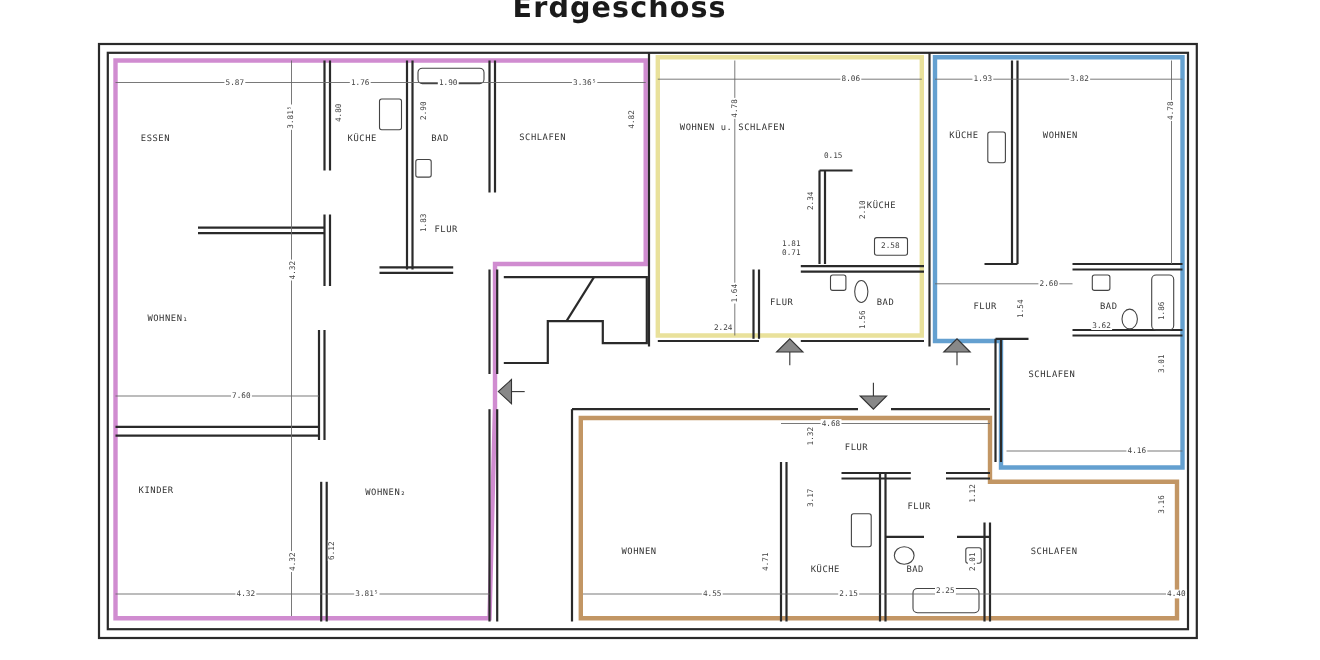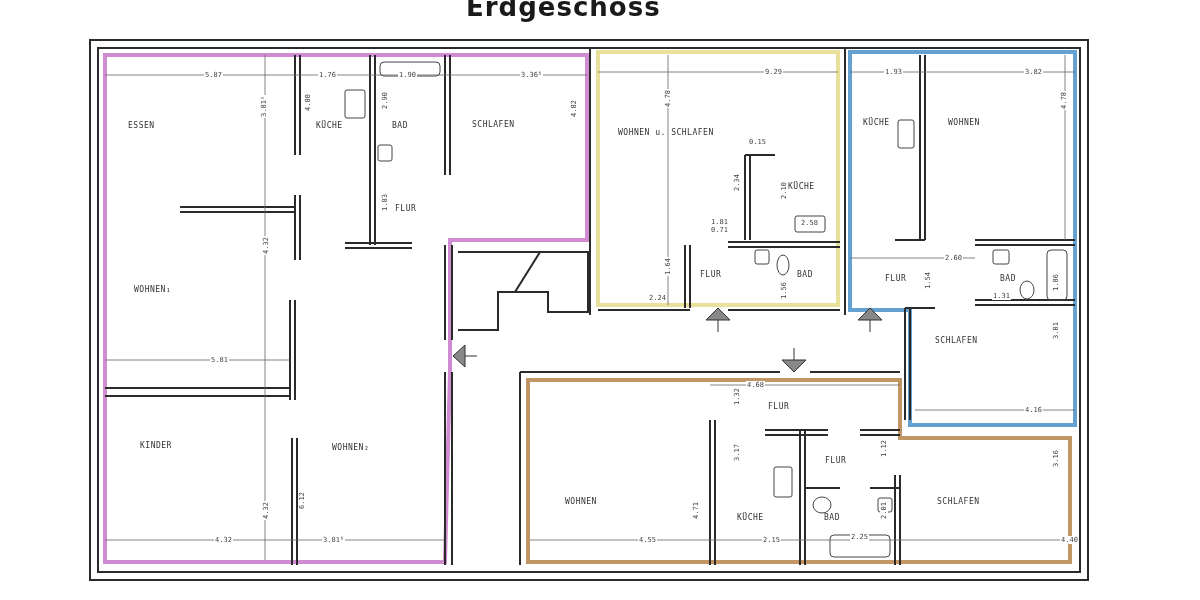--- a/index.html
+++ b/index.html
@@ -145,24 +145,24 @@
 </svg>
 
 <div class="title">Erdgeschoss</div>
 
 <div class="room-label" style="left:128px;top:121px">ESSEN</div>
 <div class="room-label" style="left:316px;top:121px">KÜCHE</div>
 <div class="room-label" style="left:392px;top:121px">BAD</div>
 <div class="room-label" style="left:472px;top:120px">SCHLAFEN</div>
 <div class="room-label" style="left:395px;top:204px">FLUR</div>
 <div class="room-label" style="left:134px;top:285px">WOHNEN₁</div>
-<div class="room-label" style="left:140px;top:441px">KINDER</div>
+<div class="room-label" style="left:126px;top:441px">KINDER</div>
 <div class="room-label" style="left:332px;top:443px">WOHNEN₂</div>
 
-<div class="room-label" style="left:618px;top:128px">WOHNEN u. SCHLAFEN</div>
+<div class="room-label" style="left:618px;top:111px">WOHNEN u. SCHLAFEN</div>
 <div class="room-label" style="left:788px;top:182px">KÜCHE</div>
 <div class="room-label" style="left:700px;top:270px">FLUR</div>
 <div class="room-label" style="left:797px;top:270px">BAD</div>
 
 <div class="room-label" style="left:863px;top:118px">KÜCHE</div>
 <div class="room-label" style="left:948px;top:118px">WOHNEN</div>
 <div class="room-label" style="left:885px;top:274px">FLUR</div>
 <div class="room-label" style="left:1000px;top:274px">BAD</div>
 <div class="room-label" style="left:935px;top:336px">SCHLAFEN</div>
 
@@ -176,44 +176,44 @@
 <div class="dim" style="left:204px;top:71px">5.87</div>
 <div class="dim" style="left:318px;top:71px">1.76</div>
 <div class="dim" style="left:398px;top:71px">1.90</div>
 <div class="dim" style="left:520px;top:71px">3.36⁵</div>
 <div class="dim v" style="left:260px;top:118px">3.81⁵</div>
 <div class="dim v" style="left:304px;top:112px">4.80</div>
 <div class="dim v" style="left:381px;top:110px">2.90</div>
 <div class="dim v" style="left:570px;top:118px">4.82</div>
 <div class="dim v" style="left:381px;top:212px">1.83</div>
 <div class="dim v" style="left:262px;top:255px">4.32</div>
-<div class="dim" style="left:210px;top:356px">5.81</div>
+<div class="dim" style="left:210px;top:356px">7.60</div>
 <div class="dim v" style="left:262px;top:520px">4.32</div>
 <div class="dim v" style="left:298px;top:510px">6.12</div>
 <div class="dim" style="left:214px;top:536px">4.32</div>
 <div class="dim" style="left:322px;top:536px">3.81⁵</div>
 
-<div class="dim" style="left:764px;top:68px">9.29</div>
+<div class="dim" style="left:764px;top:68px">8.06</div>
 <div class="dim v" style="left:664px;top:108px">4.78</div>
 <div class="dim" style="left:748px;top:138px">0.15</div>
 <div class="dim v" style="left:733px;top:192px">2.34</div>
 <div class="dim v" style="left:780px;top:200px">2.10</div>
 <div class="dim" style="left:710px;top:218px">1.81</div>
 <div class="dim" style="left:710px;top:226px">0.71</div>
 <div class="dim" style="left:800px;top:219px">2.58</div>
 <div class="dim v" style="left:664px;top:276px">1.64</div>
 <div class="dim" style="left:648px;top:294px">2.24</div>
 <div class="dim v" style="left:780px;top:300px">1.56</div>
 
 <div class="dim" style="left:884px;top:68px">1.93</div>
-<div class="dim" style="left:1024px;top:68px">3.82</div>
+<div class="dim" style="left:972px;top:68px">3.82</div>
 <div class="dim v" style="left:1060px;top:110px">4.78</div>
 <div class="dim" style="left:944px;top:254px">2.60</div>
 <div class="dim v" style="left:924px;top:290px">1.54</div>
-<div class="dim" style="left:992px;top:292px">1.31</div>
+<div class="dim" style="left:992px;top:292px">3.62</div>
 <div class="dim v" style="left:1052px;top:292px">1.86</div>
 <div class="dim v" style="left:1052px;top:340px">3.01</div>
 <div class="dim" style="left:1024px;top:406px">4.16</div>
 
 <div class="dim" style="left:746px;top:381px">4.68</div>
 <div class="dim v" style="left:733px;top:406px">1.32</div>
 <div class="dim v" style="left:733px;top:462px">3.17</div>
 <div class="dim v" style="left:880px;top:458px">1.12</div>
 <div class="dim v" style="left:692px;top:520px">4.71</div>
 <div class="dim" style="left:638px;top:536px">4.55</div>

